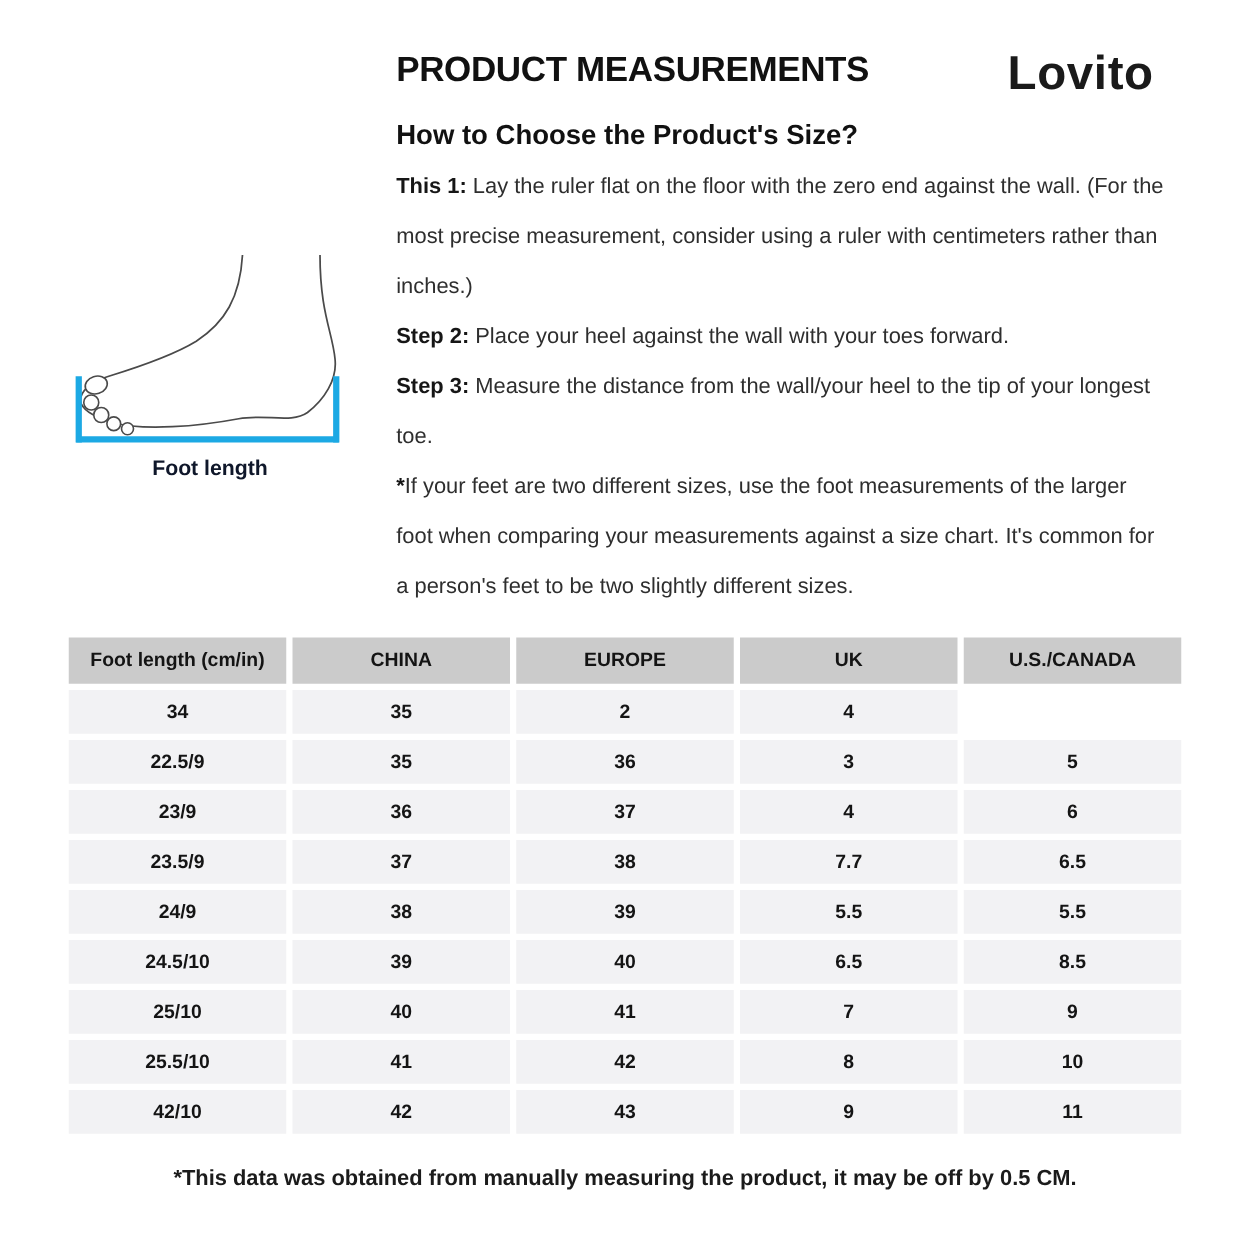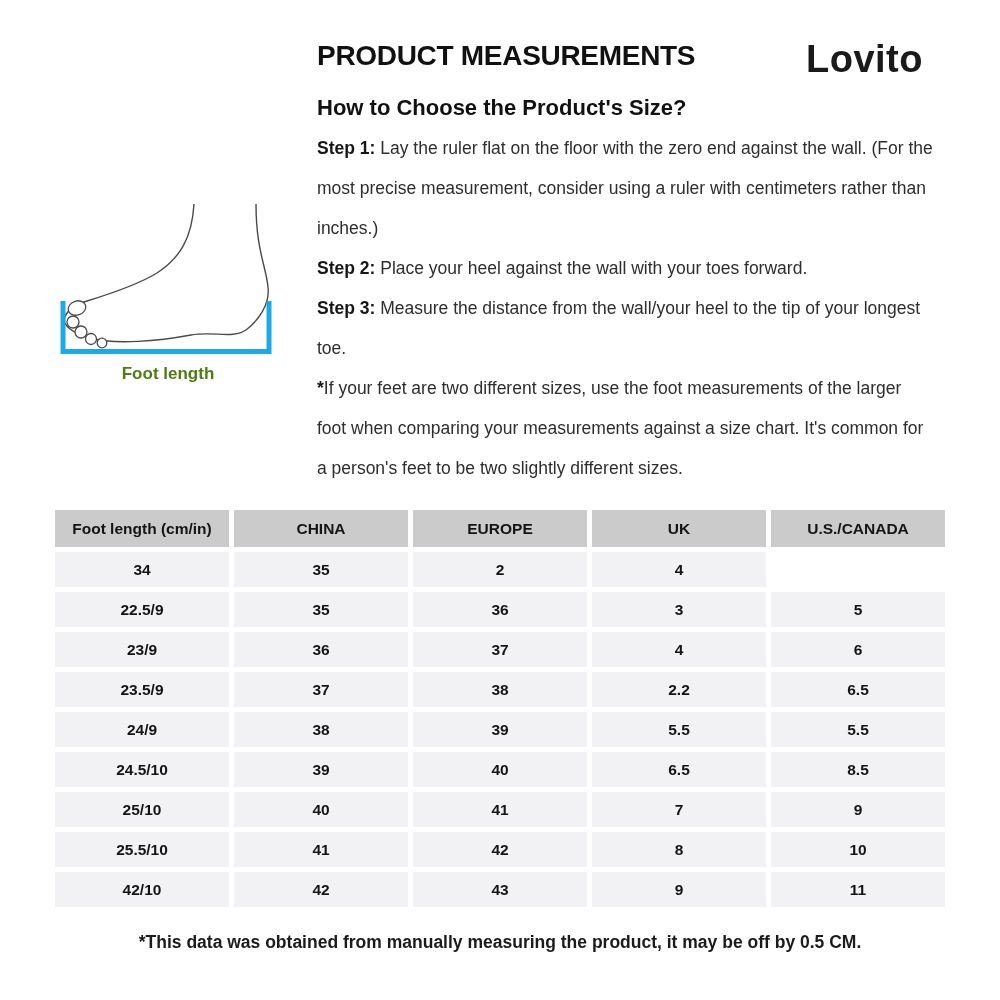--- a/index.html
+++ b/index.html
@@ -22,21 +22,21 @@
     font-size:22px; font-weight:700; color:#111;text-align:center;
   }
   .guide-text {
     position:absolute; left:317px; top:128px; width:618px;
     font-size:17.5px; line-height:40px; color:#2e2e2e;
   }
   .guide-text p { margin:0; }
   .step-label { font-weight:700; color:#161616; }
   .foot-diagram { position:absolute; left:53px; top:198px; width:230px; text-align:center; }
   .foot-caption {
-    margin-top:2px; font-size:17px; font-weight:600; color:#4d7c0f;
+    margin-top:2px; font-size:17px; font-weight:600; color:#0f172a;
   }
   .size-table {
     position:absolute; left:55px; top:510px; width:890px;
     display:flex; flex-direction:column; gap:5px;
   }
   .trow { display:grid; grid-template-columns:repeat(5,1fr); gap:5px; }
   .th, .td {
     display:flex; align-items:center; justify-content:center;
     font-weight:700; font-size:15.5px; color:#141414;
   }
@@ -51,21 +51,21 @@
 <body>
 
 <div class="page">
 
   <div class="page-title">PRODUCT MEASUREMENTS</div>
   <div class="brand-logo">Lovito</div>
 
   <div class="guide-heading">How to Choose the Product's Size?</div>
 
   <div class="guide-text">
-    <p><span class="step-label">Step 1: </span><span>Lay the ruler flat on the floor with the zero end against the wall. (For the most precise measurement, consider using a ruler with centimeters rather than inches.)</span></p>
+    <p><span class="step-label">This 1: </span><span>Lay the ruler flat on the floor with the zero end against the wall. (For the most precise measurement, consider using a ruler with centimeters rather than inches.)</span></p>
     <p><span class="step-label">Step 2: </span><span>Place your heel against the wall with your toes forward.</span></p>
     <p><span class="step-label">Step 3: </span><span>Measure the distance from the wall/your heel to the tip of your longest toe.</span></p>
     <p><span class="step-label">*</span><span>If your feet are two different sizes, use the foot measurements of the larger foot when comparing your measurements against a size chart. It's common for a person's feet to be two slightly different sizes.</span></p>
   </div>
 
   <div class="foot-diagram">
     <svg width="230" height="160" viewBox="0 0 230 160">
 
       <path d="M141 6
                C 139 40, 127 60, 104 75
@@ -115,21 +115,21 @@
       <div class="td">23/9</div>
       <div class="td">36</div>
       <div class="td">37</div>
       <div class="td">4</div>
       <div class="td">6</div>
     </div>
     <div class="trow">
       <div class="td">23.5/9</div>
       <div class="td">37</div>
       <div class="td">38</div>
-      <div class="td">2.2</div>
+      <div class="td">7.7</div>
       <div class="td">6.5</div>
     </div>
     <div class="trow">
       <div class="td">24/9</div>
       <div class="td">38</div>
       <div class="td">39</div>
       <div class="td">5.5</div>
       <div class="td">5.5</div>
     </div>
     <div class="trow">

